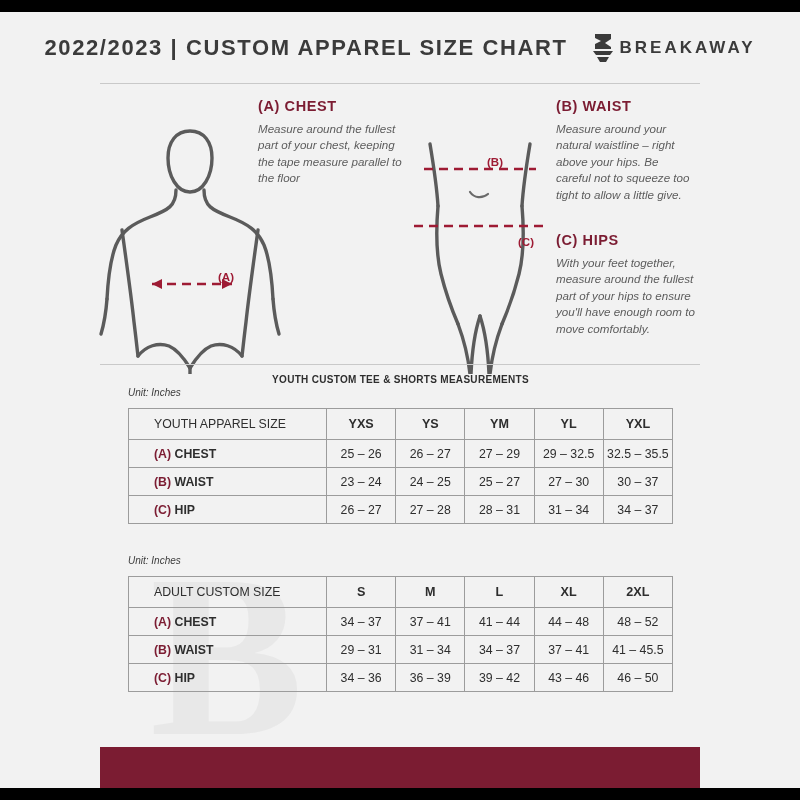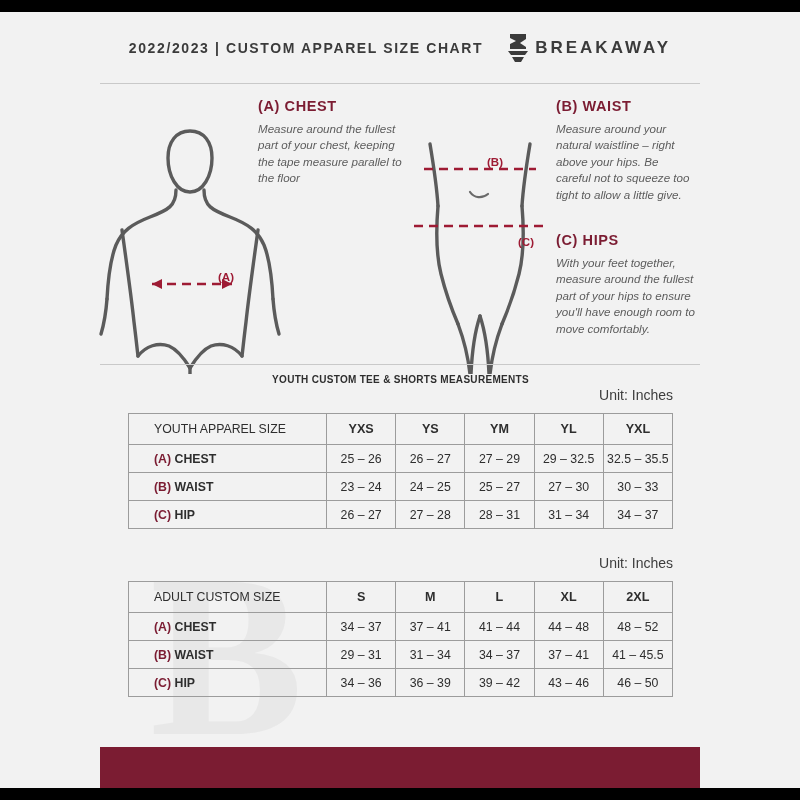--- a/index.html
+++ b/index.html
@@ -43,21 +43,21 @@
     display: flex;
     align-items: center;
     justify-content: center;
   }
   .header-inner {
     display: flex;
     align-items: center;
     gap: 22px;
   }
   .header-title {
-    font-size: 14px;
+    font-size: 22px;
     font-weight: bold;
     letter-spacing: 1.6px;
     color: #3b3b3b;
   }
   .brand {
     display: flex;
     align-items: center;
     gap: 4px;
   }
   .brand-mark {
@@ -112,22 +112,23 @@
     width: 545px;
   }
   .sec-title {
     text-align: center;
     font-size: 10px;
     font-weight: bold;
     color: #2e2e2e;
     letter-spacing: 0.3px;
   }
   .sec-unit {
-    text-align: right;
-    font-size: 14px;
+    text-align: left;
+    font-size: 10px;
+    font-style: italic;
     color: #3c3c3c;
     margin-top: 2px;
     margin-bottom: 10px;
   }
   table {
     border-collapse: collapse;
     width: 545px;
     table-layout: fixed;
   }
   table td, table th {
@@ -268,21 +269,21 @@
           <td>27 – 29</td>
           <td>29 – 32.5</td>
           <td>32.5 – 35.5</td>
         </tr>
         <tr>
           <td class="lbl"><span class="tag">(B)</span> <span class="row-lbl">WAIST</span></td>
           <td>23 – 24</td>
           <td>24 – 25</td>
           <td>25 – 27</td>
           <td>27 – 30</td>
-          <td>30 – 33</td>
+          <td>30 – 37</td>
         </tr>
         <tr>
           <td class="lbl"><span class="tag">(C)</span> <span class="row-lbl">HIP</span></td>
           <td>26 – 27</td>
           <td>27 – 28</td>
           <td>28 – 31</td>
           <td>31 – 34</td>
           <td>34 – 37</td>
         </tr>
       </tbody>

